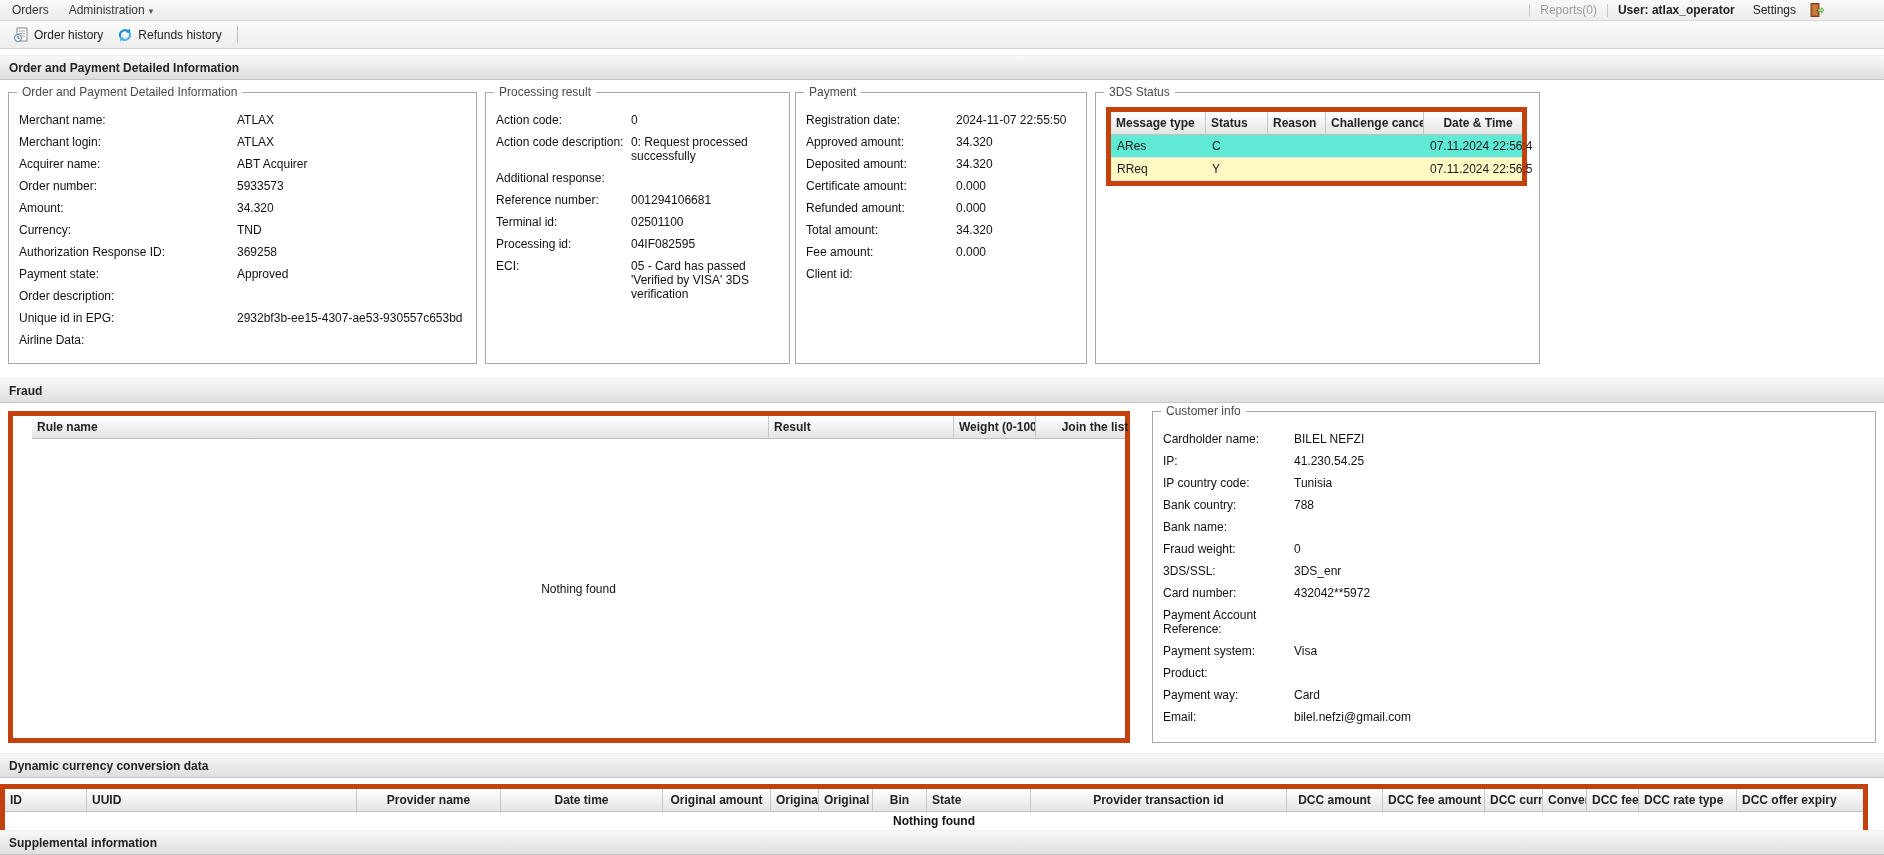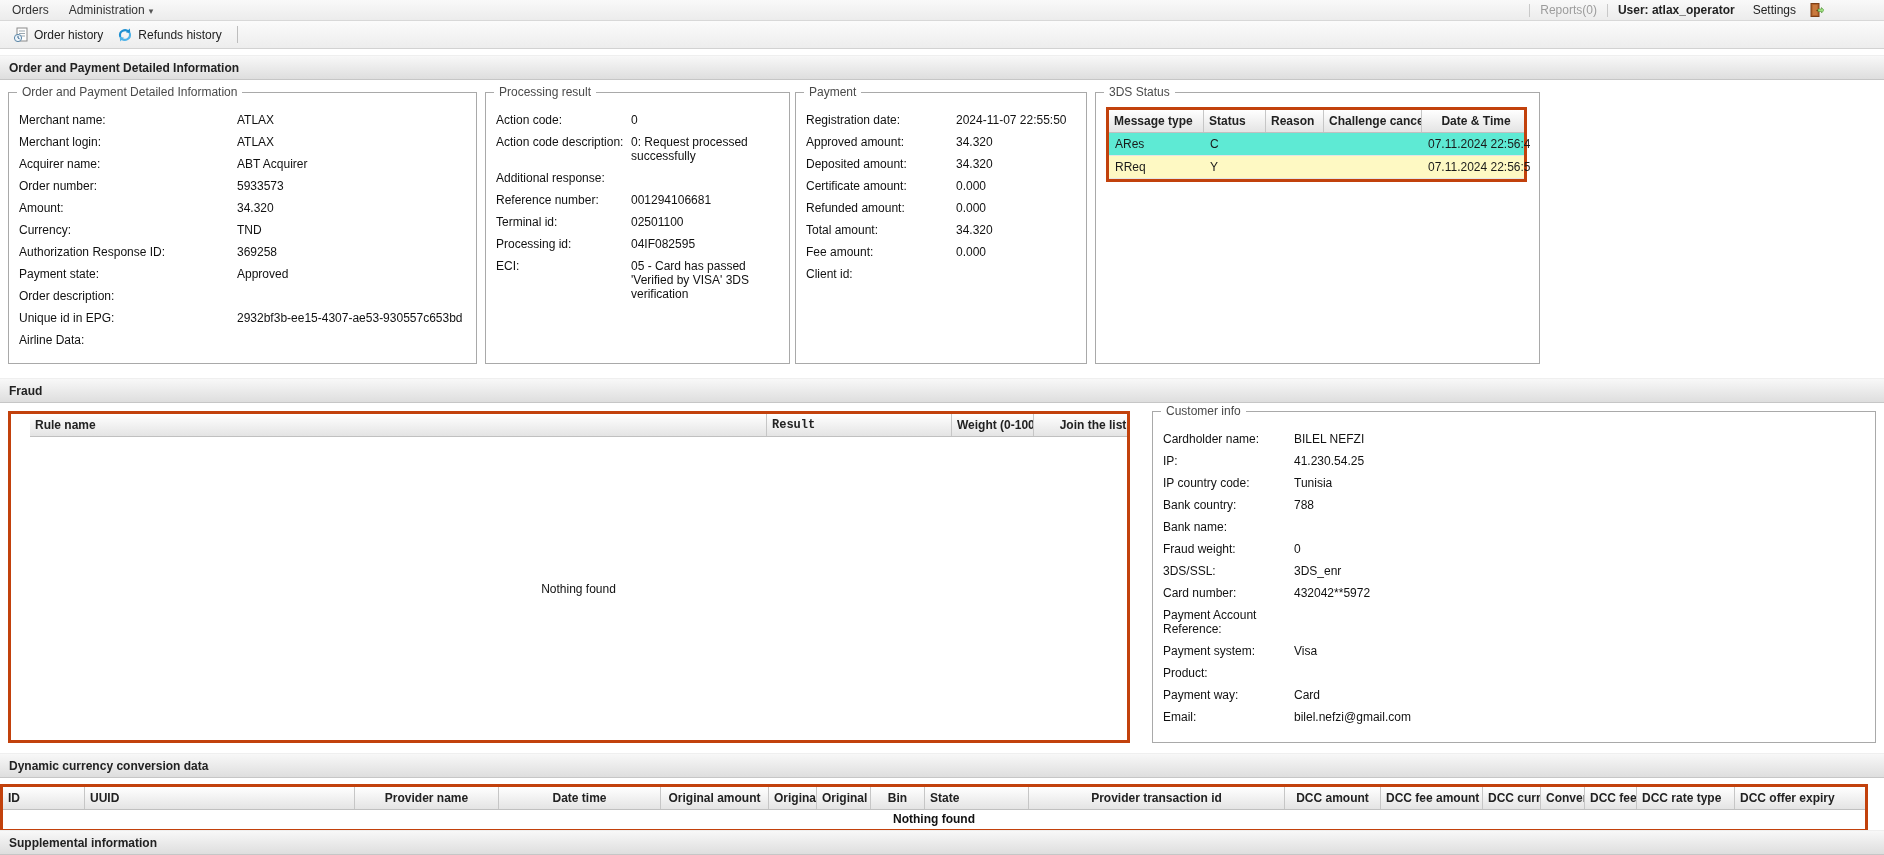--- a/index.html
+++ b/index.html
@@ -54,21 +54,21 @@
   #panel-order-info   { width:469px; height:272px; }
   #panel-order-info .kv-label { width:218px; flex:none; }
   #panel-processing   { width:305px; height:272px; margin-left:8px; }
   #panel-processing .kv-label { width:135px; flex:none; }
   #panel-payment      { width:292px; height:272px; margin-left:5px; }
   #panel-payment .kv-label { width:150px; flex:none; }
   #panel-3ds          { width:445px; height:272px; margin-left:8px; }
   #panel-customer     { width:724px; height:332px; margin-left:22px; }
   #panel-customer .kv-label { width:131px; flex:none; }
   
-  .grid { border:3px solid #c2410c; background:#fff; }
+  .grid { border:5px solid #c2410c; background:#fff; }
   .th-row { display:flex; background:linear-gradient(#ffffff,#e4e4e4); border-bottom:1px solid #c0c0c0; }
   .th-cell {
     padding:4px 5px; font-weight:bold; color:#222; white-space:nowrap; overflow:hidden;
     border-right:1px solid #c6c6c6; flex:none; line-height:14px;
   }
   .th-cell:last-child { border-right:none; flex:1 0 auto; }
   .tb-row { display:flex; border-bottom:1px solid #e4e4e4; background:#5eead4; }
   .tb-row.alt { background:#fef9c3; }
   .td-cell { padding:4px 6px; flex:none; white-space:nowrap; overflow:hidden; line-height:14px; }
   
@@ -295,21 +295,21 @@
 </div>
 
 <div class="section-bar">
   <span>Fraud</span>
 </div>
 
 <div id="fraud-area">
   <div class="grid" id="table-fraud">
     <div class="th-row">
         <div class="th-cell" style="width: 737px; text-align: left;">Rule name</div>
-        <div class="th-cell" style="width: 185px; text-align: left; font-family: Liberation Mono, monospace;">Result</div>
+        <div class="th-cell" style="width: 185px; text-align: left;">Result</div>
         <div class="th-cell" style="width: 82px; text-align: center;">Weight (0-100)</div>
         <div class="th-cell" style="width: 118px; text-align: center;">Join the list</div>
       </div>
     <div id="fraud-empty">Nothing found</div>
   </div>
 
   <div class="panel" id="panel-customer">
     <div class="panel-legend">Customer info</div>
   <div class="kv-row">
         <div class="kv-label">Cardholder name:</div>

